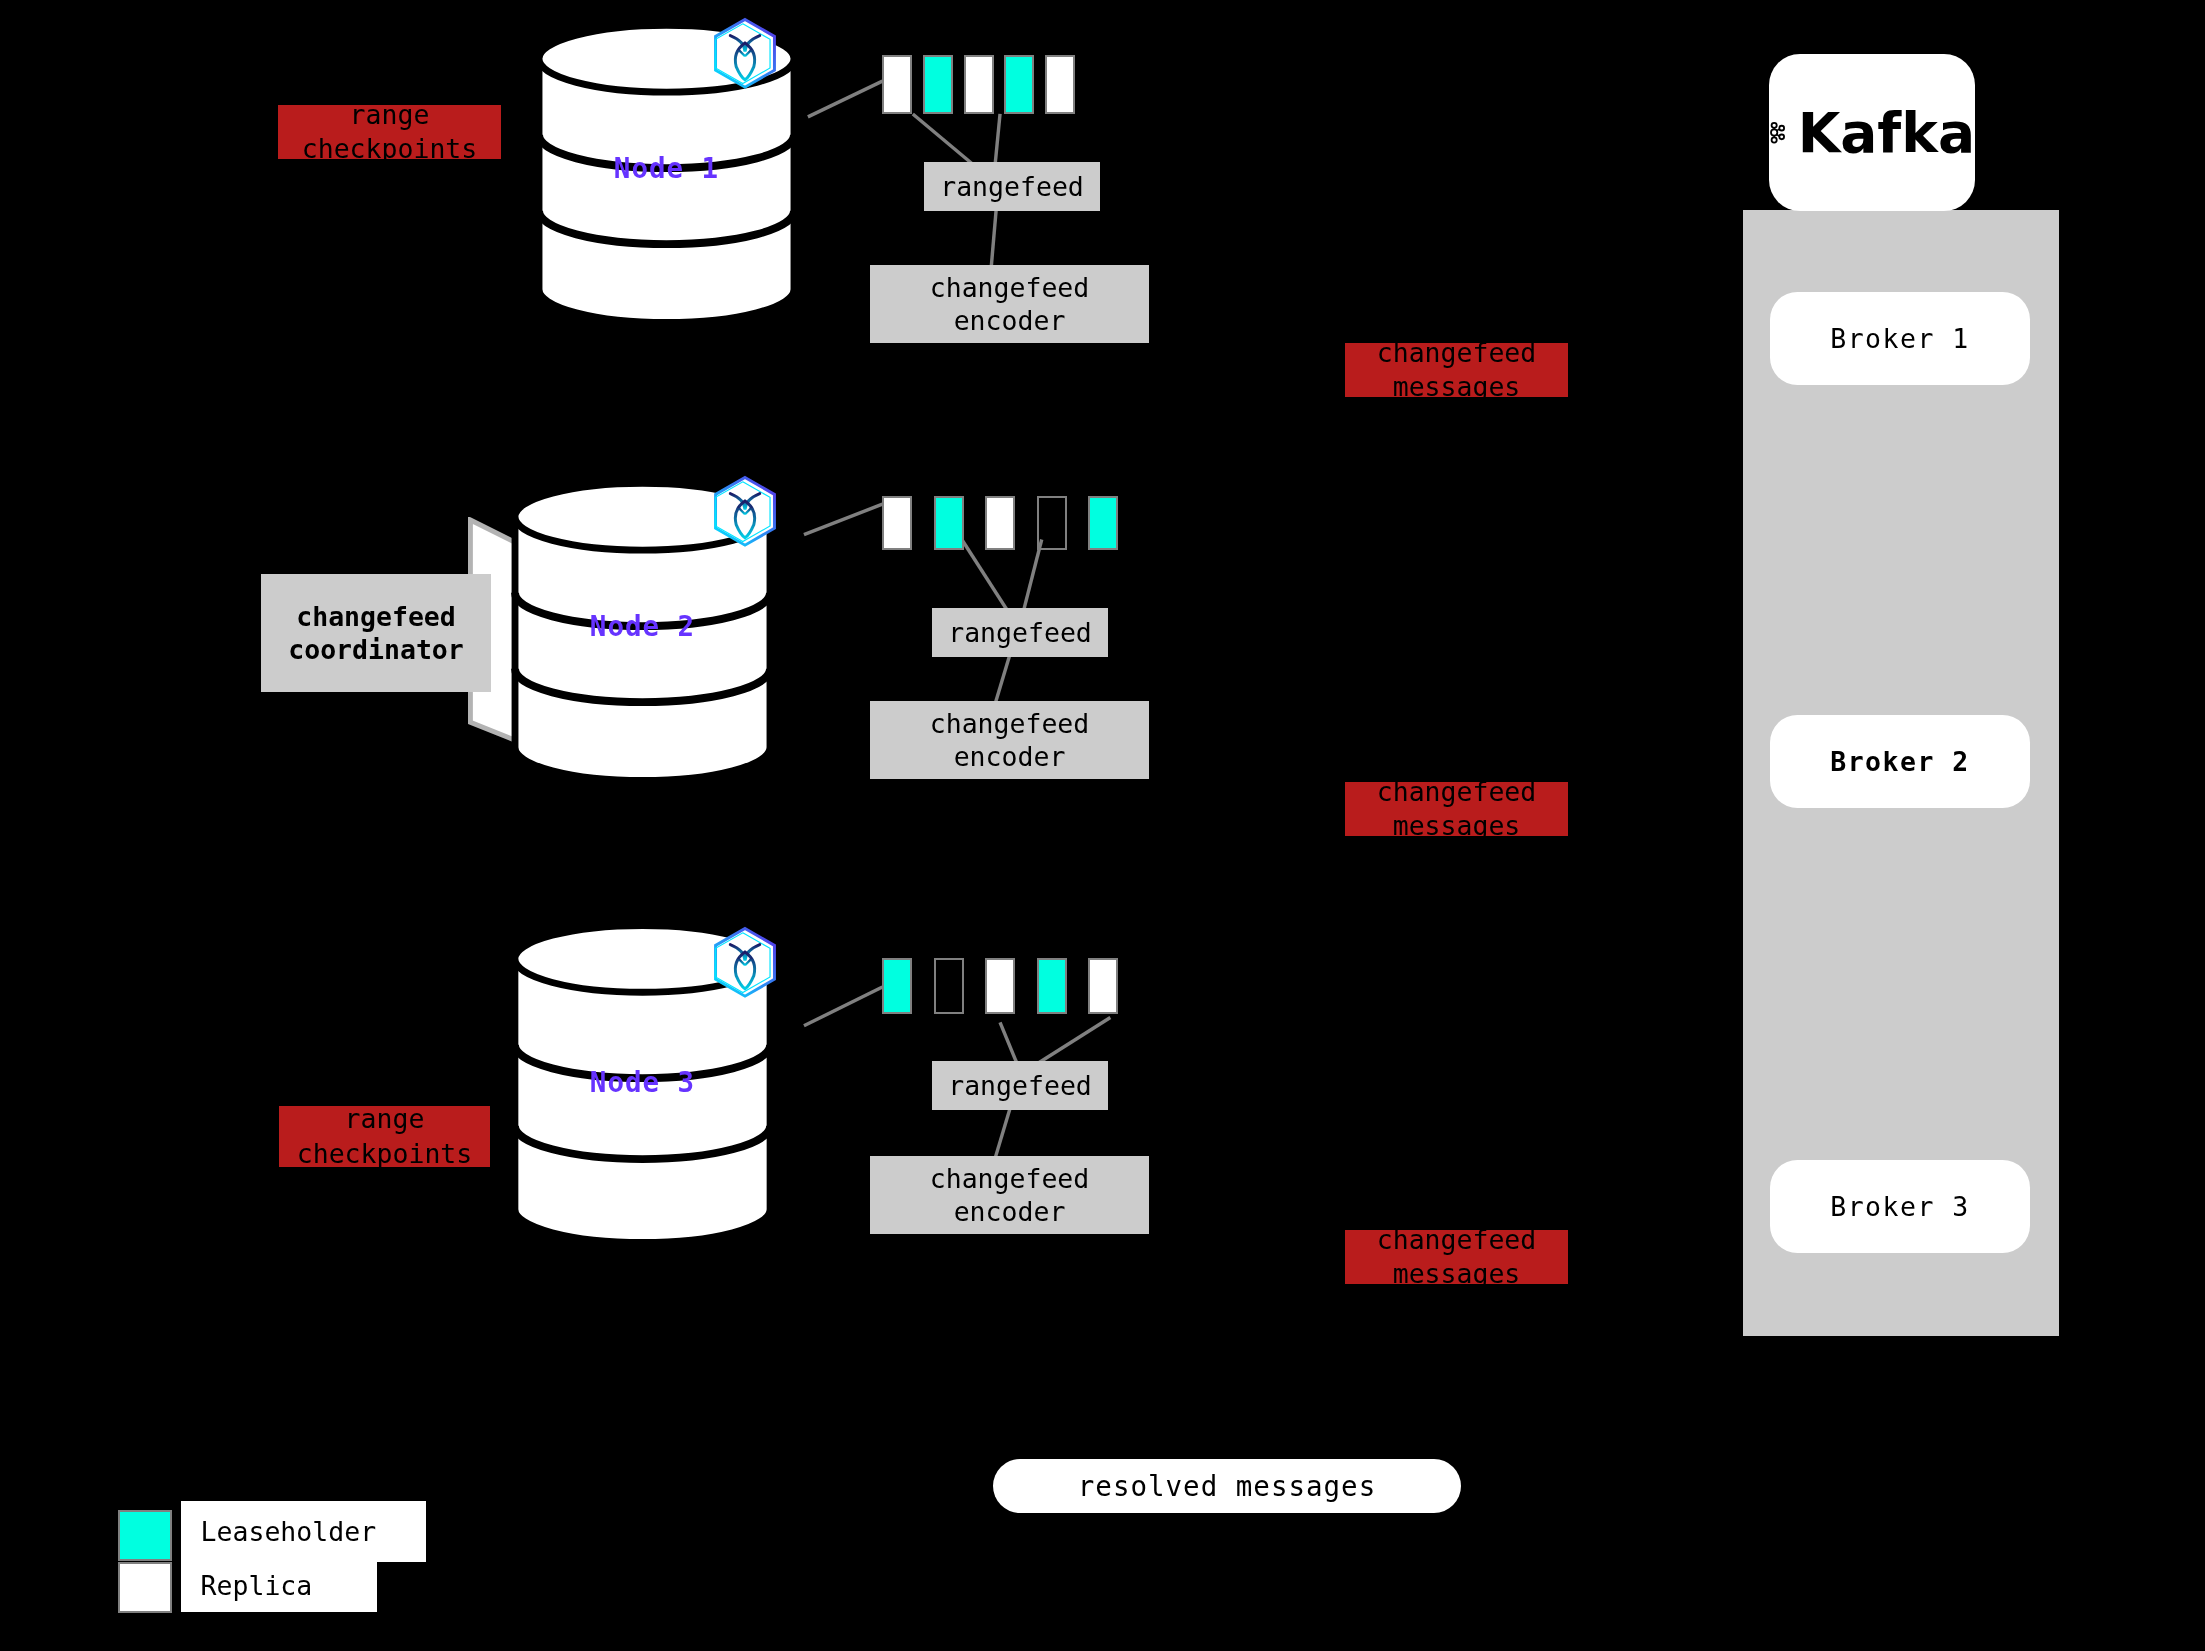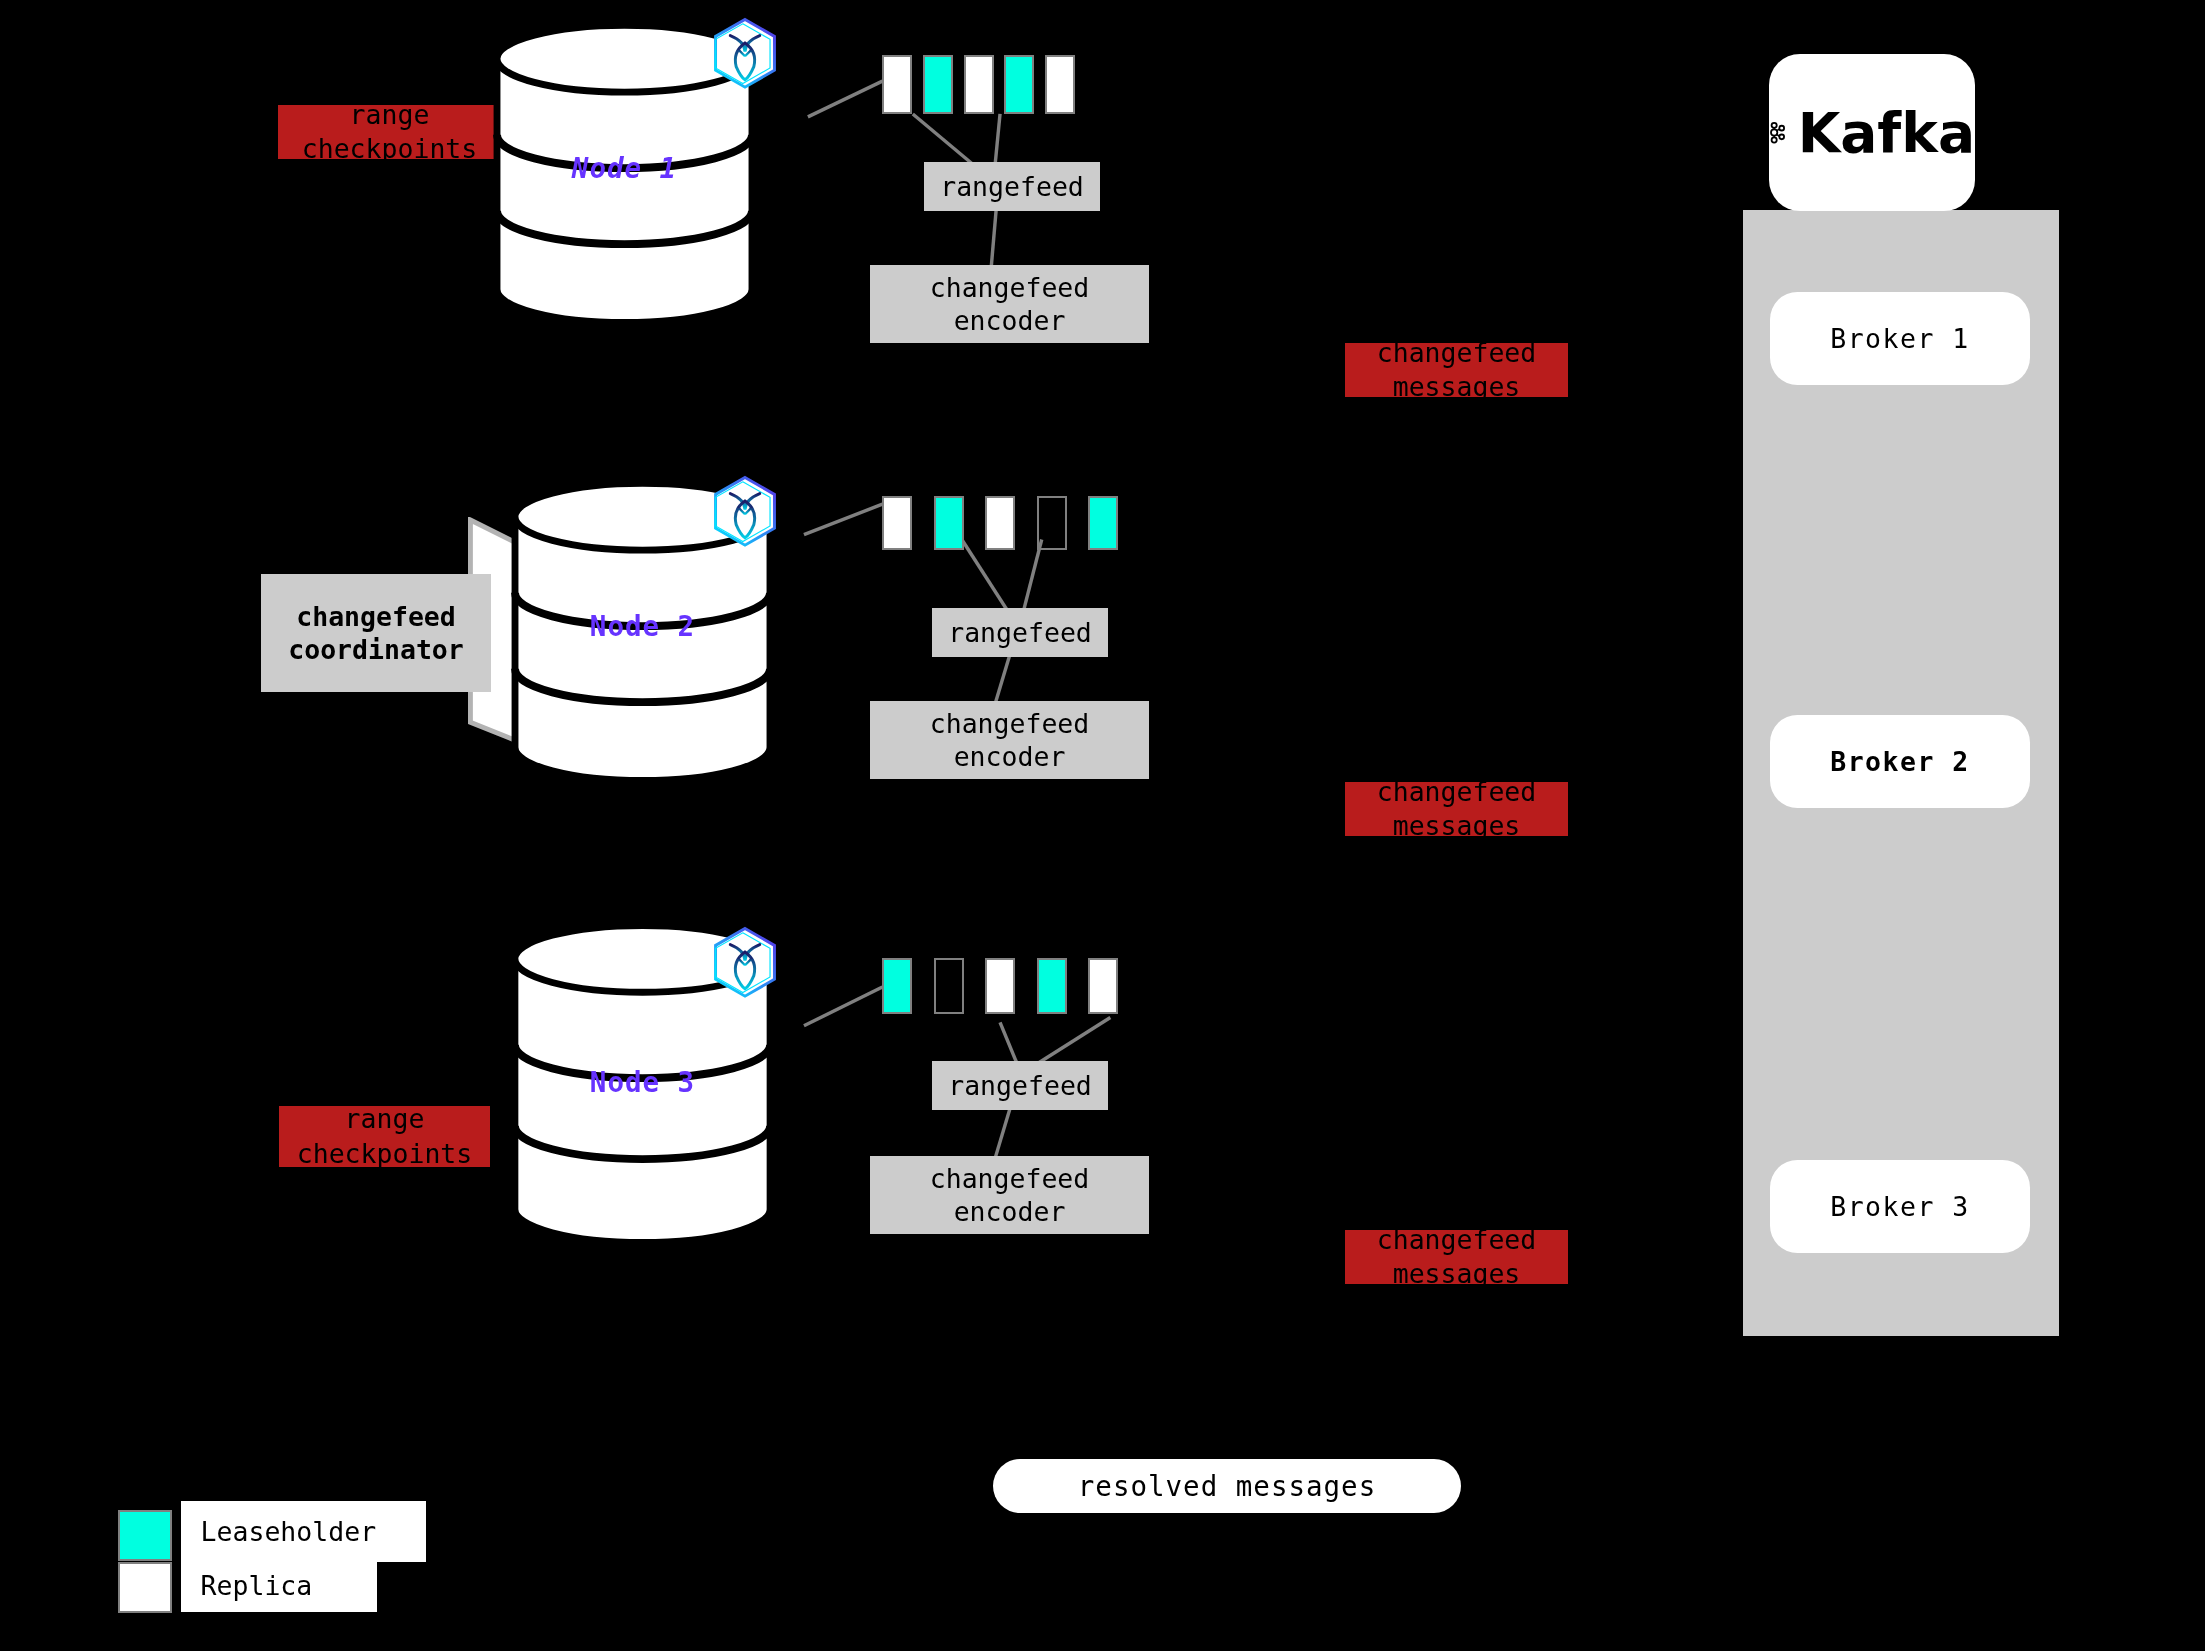--- a/index.html
+++ b/index.html
@@ -115,21 +115,21 @@
 
   <polygon points="4198,690 4238,672 4238,708" fill="#000000"></polygon>
   <polygon points="4198,2490 4238,2472 4238,2508" fill="#000000"></polygon>
 </svg>
 
 <div class="wbox abs" style="left:278px;top:105px;width:223px;height:54px;font-size:26.5px;">
   <span>range</span>
   <span>checkpoints</span>
 </div>
 
-<div class="cyl" style="left:492px;top:22px;width:265px;height:304px;font-style:italic;">
+<div class="cyl" style="left:534px;top:22px;width:265px;height:304px;">
   <svg width="265" height="304" viewBox="0 0 540 620">
     <path d="M10 75 L10 545 A260 68 0 0 0 530 545 L530 75 Z" fill="#ffffff" stroke="#000" stroke-width="14"></path>
     <ellipse cx="270" cy="75" rx="260" ry="68" fill="#ffffff" stroke="#000" stroke-width="14"></ellipse>
     <path d="M10 230 A260 68 0 0 0 530 230" fill="none" stroke="#000" stroke-width="16"></path>
     <path d="M10 385 A260 68 0 0 0 530 385" fill="none" stroke="#000" stroke-width="16"></path>
   </svg>
   <div class="node-label" style="top:130px;font-size:27.5px;">Node 1</div>
 </div>
 
 <div class="abs" style="left:708px;top:14.7px;width:74px;height:81px;">

